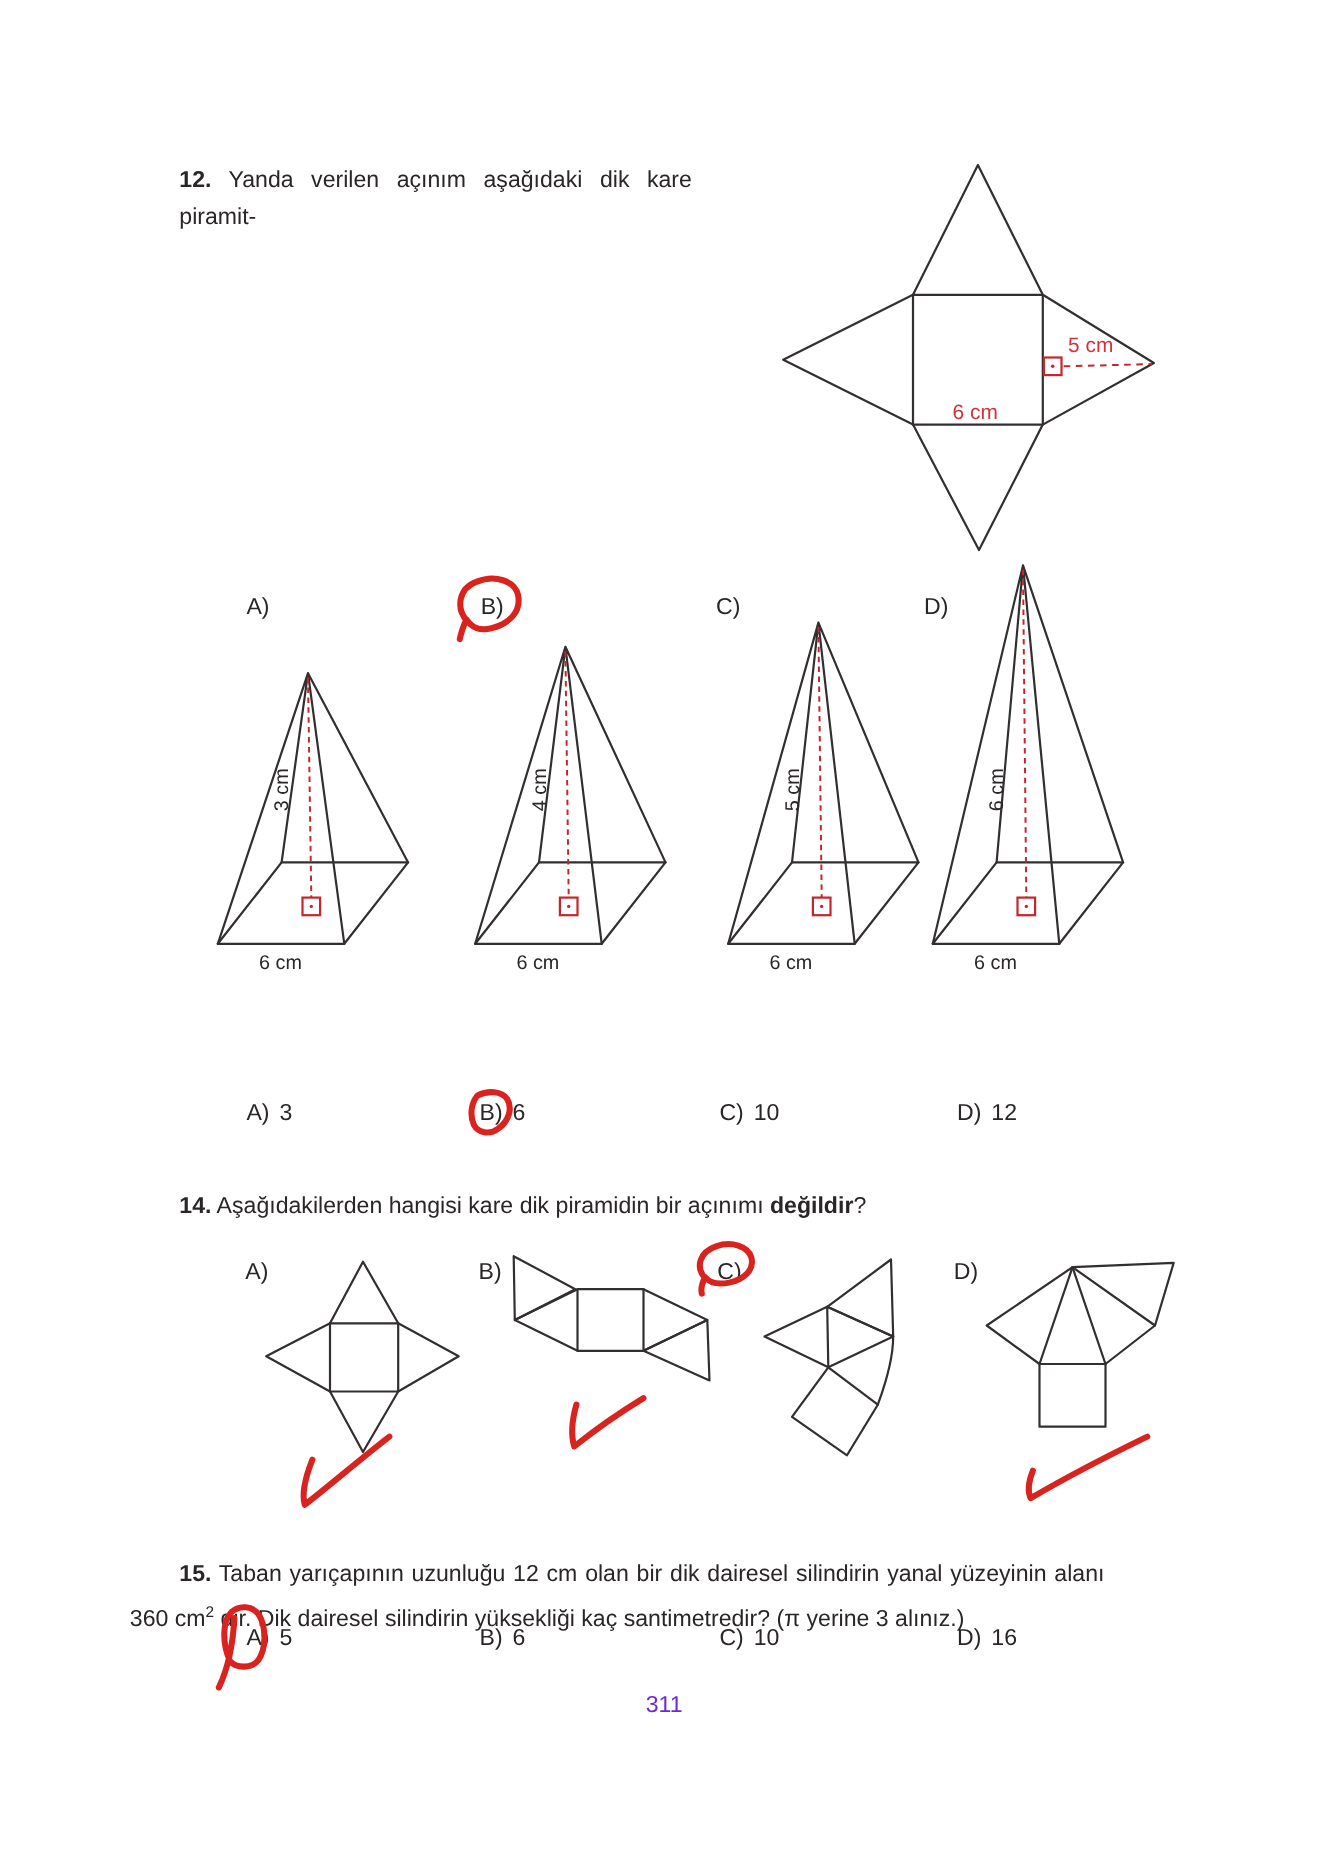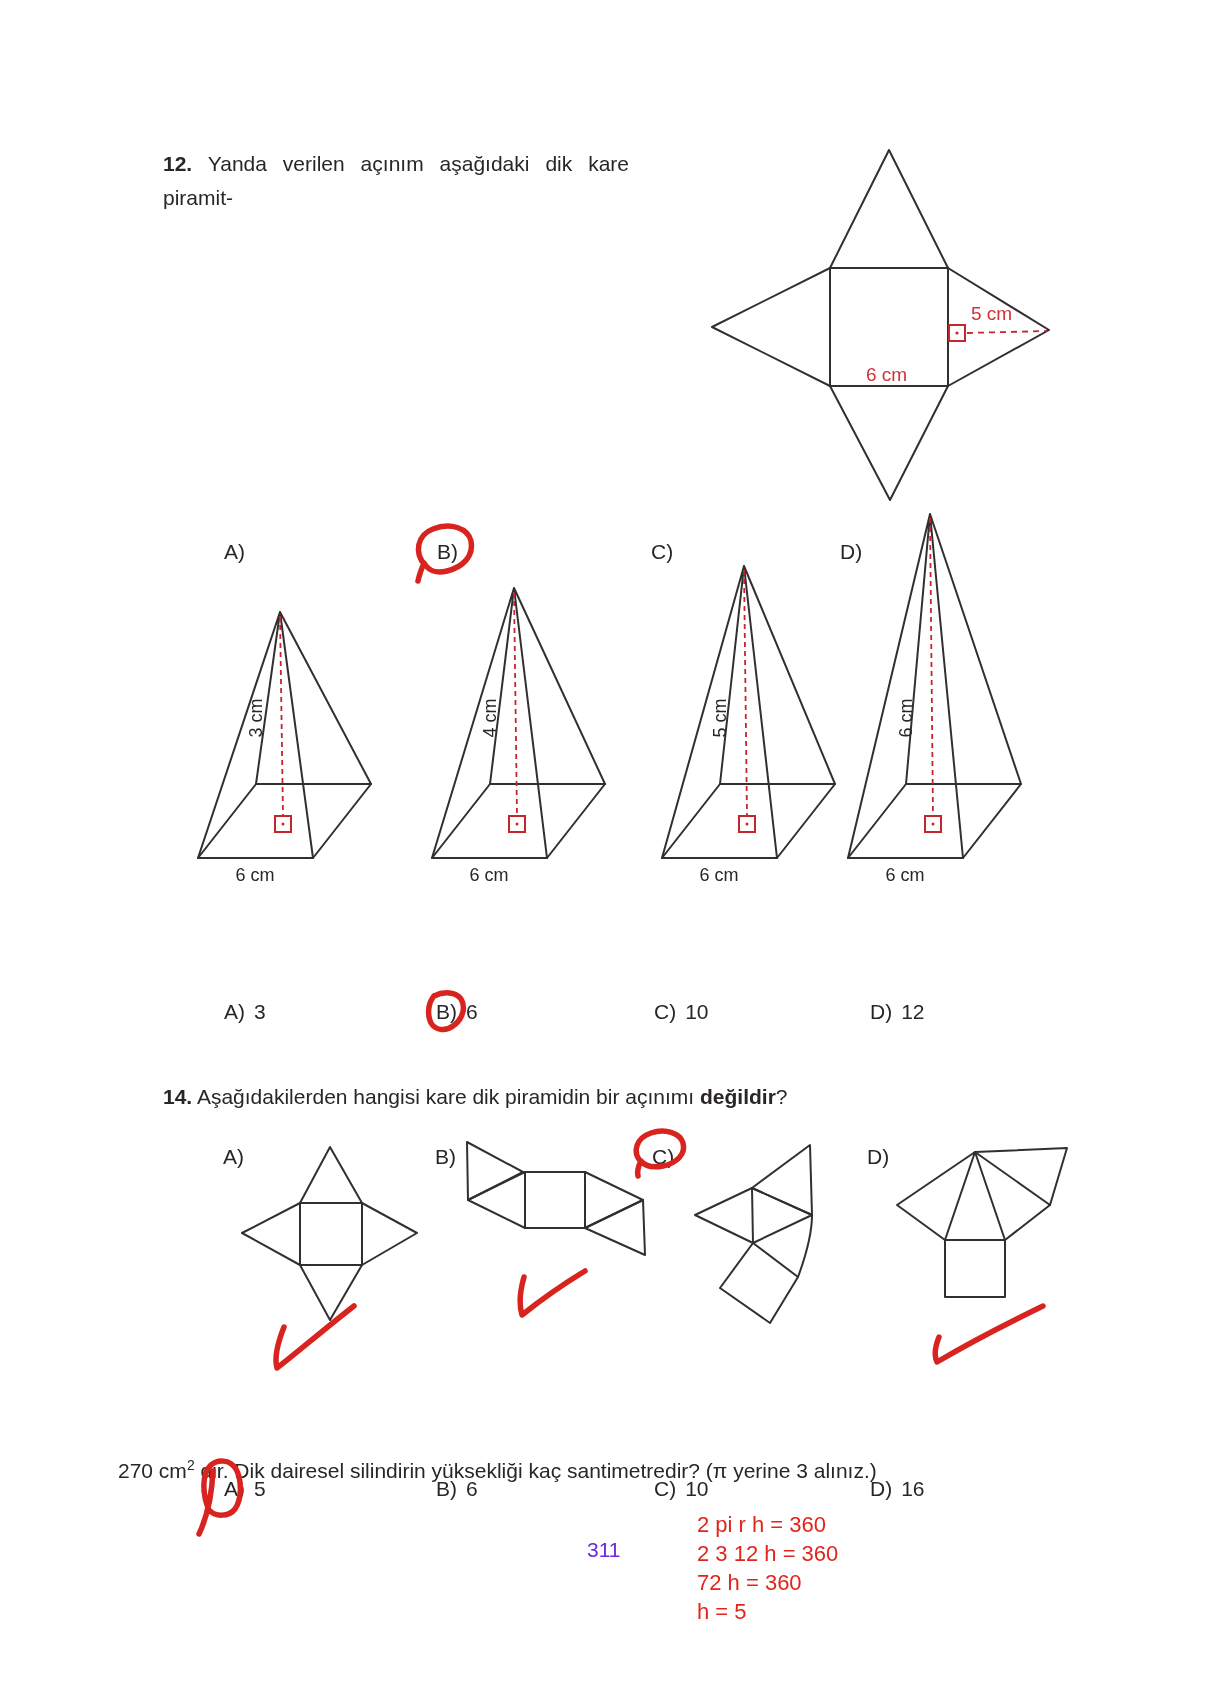--- a/index.html
+++ b/index.html
@@ -123,35 +123,30 @@
   </svg>
 
   <svg class="abs" style="left:893px;top:1143px;" width="185" height="162" viewBox="0 0 185 162">
     <path class="ink" d="M52 97 H112 V154 H52 Z"></path>
     <path class="ink" d="M4 62 L82 9 L52 97 Z"></path>
     <path class="ink" d="M82 9 L112 97"></path>
     <path class="ink" d="M82 9 L174 5 L157 62 Z"></path>
     <path class="ink" d="M157 62 L112 97"></path>
   </svg>
 
-  <div class="abs qline" style="left:118px;top:1448px;"><span>270 cm</span><sup>2</sup><span> dir. Dik dairesel silindirin yüksekliği kaç santimetredir? (π yerine 3 alınız.)</span></div>
+  <div class="abs qjust" style="left:163px;top:1414px;width:841px;"><span class="bold">15.</span> <span>Taban yarıçapının uzunluğu 12 cm olan bir dik dairesel silindirin yanal yüzeyinin alanı</span></div>
+  <div class="abs qline" style="left:118px;top:1448px;"><span>360 cm</span><sup>2</sup><span> dir. Dik dairesel silindirin yüksekliği kaç santimetredir? (π yerine 3 alınız.)</span></div>
 
   <div class="abs" style="left:224px;top:1477px;"><span class="optletter">A)</span><span class="optvalue">5</span></div>
   <div class="abs" style="left:436px;top:1477px;"><span class="optletter">B)</span><span class="optvalue">6</span></div>
   <div class="abs" style="left:654px;top:1477px;"><span class="optletter">C)</span><span class="optvalue">10</span></div>
   <div class="abs" style="left:870px;top:1477px;"><span class="optletter">D)</span><span class="optvalue">16</span></div>
 
   <div class="abs pagenum" style="left:587px;top:1538px;">311</div>
 
-  <div class="abs redwork" style="left:697px;top:1510px;">
-    <div>2 pi r h = 360</div>
-    <div>2 3 12 h = 360</div>
-    <div>72 h = 360</div>
-    <div>h = 5</div>
-  </div>
 
   <svg class="abs" style="left:0;top:0;pointer-events:none;" width="1210" height="1683" viewBox="0 0 1210 1683">
     <path class="pen" d="M425 565 C414 553 417 535 433 529 C450 522 468 528 471 541 C474 556 463 567 447 571 C436 574 428 570 424 563 C421 570 419 576 418 581"></path>
     <path class="pen" d="M434 996 C444 991 456 992 461 999 C466 1007 463 1019 453 1026 C445 1032 435 1030 431 1023 C427 1015 428 1003 434 996"></path>
     <path class="pen" d="M641 1162 C632 1152 636 1138 651 1133 C665 1128 680 1133 683 1143 C686 1154 677 1163 663 1166 C653 1168 645 1166 641 1161 C638 1167 637 1172 638 1176"></path>
     <path class="pen" d="M209 1510 C202 1494 202 1474 210 1466 C217 1459 230 1459 236 1469 C242 1480 242 1499 235 1509 C229 1517 215 1517 209 1510 M213 1471 C212 1492 208 1515 199 1534"></path>
     <path class="pen" d="M284 1327 C278 1342 274 1357 277 1368 C293 1356 328 1326 354 1306"></path>
     <path class="pen" d="M524 1277 C520 1291 519 1305 522 1315 C537 1303 562 1285 585 1271"></path>
     <path class="pen" d="M939 1337 C935 1347 934 1356 937 1362 C959 1349 1006 1324 1043 1306"></path>
   </svg>

